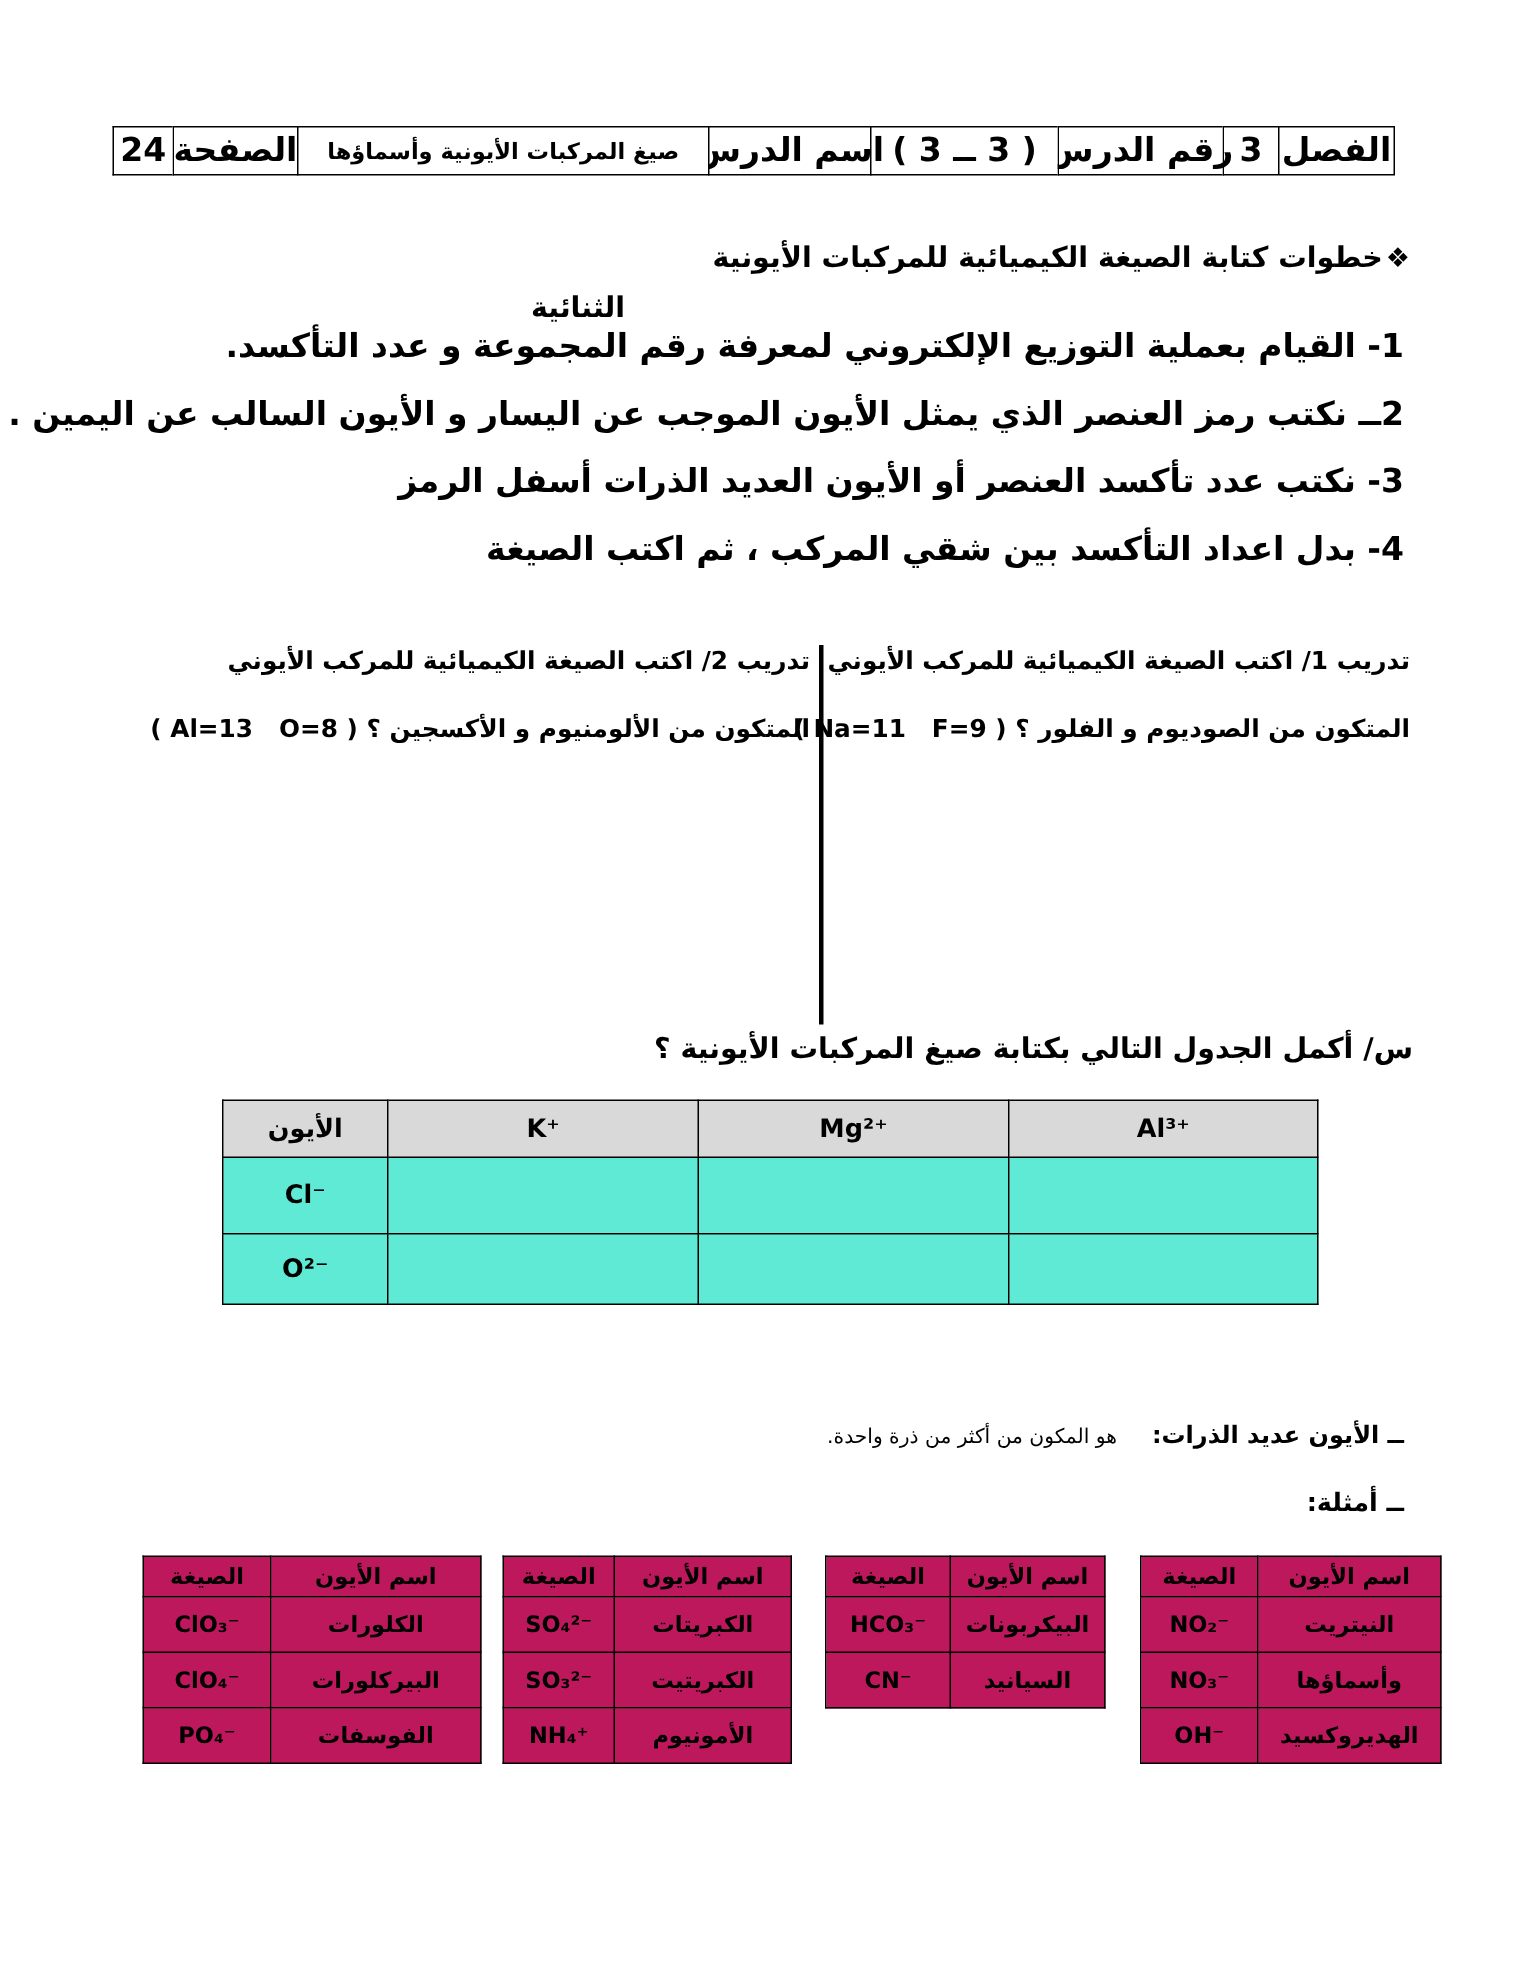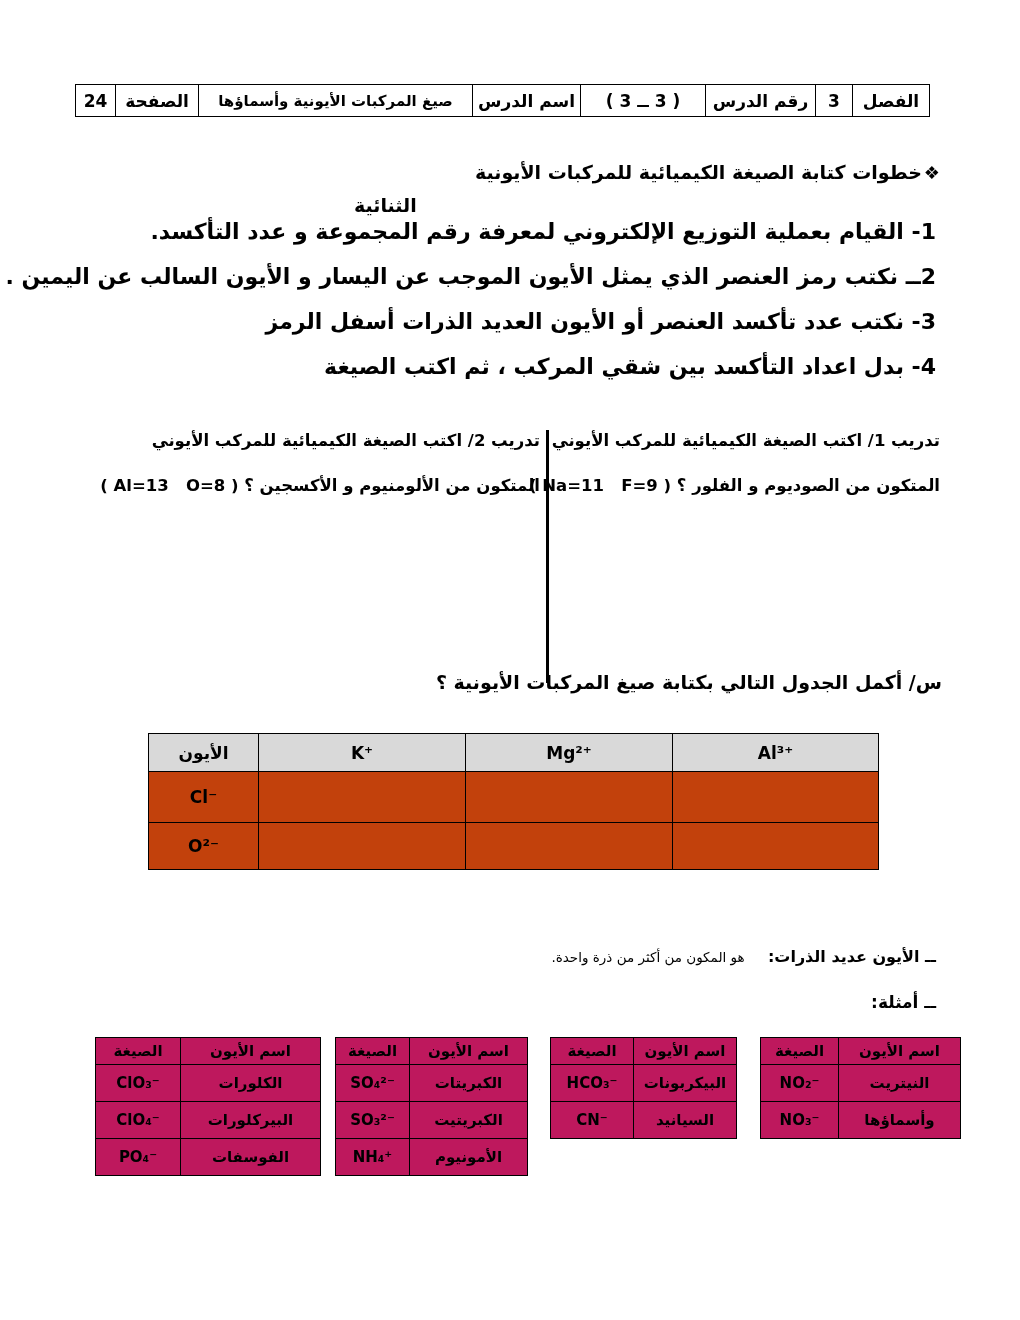--- a/index.html
+++ b/index.html
@@ -6,21 +6,21 @@
   html,body { background:#ffffff; }
   .page {
     position:relative; width:1020px; height:1320px; background:#fff;
     color:#000; font-family:"DejaVu Sans", sans-serif; overflow:hidden;
   }
 
   
   .header-bar { position:absolute; top:84px; left:75px; height:33px; display:flex; direction:rtl; }
   .hcell {
     border:1.6px solid #000; display:flex; align-items:center; justify-content:center;
-    font-weight:bold; font-size:17px; height:33px; background:#fff; white-space:nowrap;
+    font-weight:bold; font-size:22px; height:33px; background:#fff; white-space:nowrap;
   }
   .hcell:not(:first-child){ border-right:none; }
   .w-chlabel{width:78px;} .w-chval{width:37px;} .w-lnlabel{width:110px;}
   .w-lnval{width:125px;} .w-lsnlabel{width:108px;}
   .w-lsnval{width:274px; font-size:15px;} .w-pglabel{width:83px;} .w-pgval{width:40px;}
 
   
   .sec1-title { position:absolute; top:156px; right:80px; width:586px; direction:rtl;
     font-weight:bold; font-size:19px; line-height:33px; }
   .t-line1 { text-align:right; white-space:nowrap; }
@@ -34,27 +34,27 @@
 
   
   .exercise { direction:rtl; text-align:right; font-weight:bold; font-size:16.5px; }
   .ex1 { position:absolute; top:426px; right:80px; }
   .ex2 { position:absolute; top:426px; right:480px; }
   .ex-line { white-space:nowrap; line-height:29px; }
   .ex-line + .ex-line { margin-top:16px; }
   .divider { position:absolute; left:546px; top:430px; width:2.5px; height:253px; background:#000; }
 
   
-  .question { position:absolute; top:671px; right:78px; direction:rtl;
+  .question { position:absolute; top:688px; right:78px; direction:rtl;
     font-weight:bold; font-size:19px; white-space:nowrap; }
 
   
   .ion-table { position:absolute; top:733px; left:148px; border-collapse:collapse; table-layout:fixed; }
   .ion-table td { border:1.6px solid #000; text-align:center; vertical-align:middle;
-    font-weight:bold; font-size:17px; background:#c2410c; }
+    font-weight:bold; font-size:17px; background:#5eead4; }
   .ion-head td { background:#d9d9d9; height:38px; }
   .ion-row1 td { height:51px; }
   .ion-row2 td { height:47px; }
   .col-ion { width:110px; } .col-k { width:207px; } .col-mg { width:207px; } .col-al { width:206px; }
 
   
   .sec2-title { position:absolute; top:888px; right:78px; direction:rtl;
     font-weight:bold; font-size:19px; white-space:nowrap; }
   .sec2-title .bullet { margin-inline-end:7px; }
   .definition { position:absolute; top:947px; right:84px; direction:rtl; font-size:13.5px; white-space:nowrap; }
@@ -232,16 +232,20 @@
       <td class="pt-n">اسم الأيون</td>
     </tr>
     <tr>
       <td class="pt-f">NO₂⁻</td>
       <td class="pt-n">النيتريت</td>
     </tr>
     <tr>
       <td class="pt-f">NO₃⁻</td>
       <td class="pt-n">وأسماؤها</td>
     </tr>
+    <tr>
+      <td class="pt-f">OH⁻</td>
+      <td class="pt-n">الهديروكسيد</td>
+    </tr>
   </tbody>
     </table>
 
 </div>
 
 </body></html>

